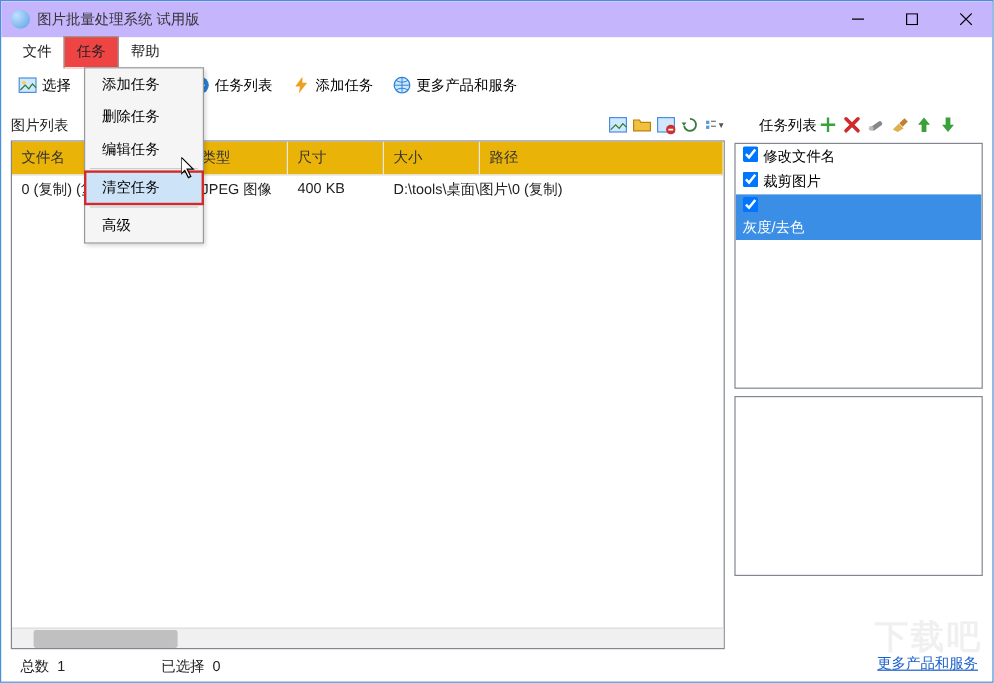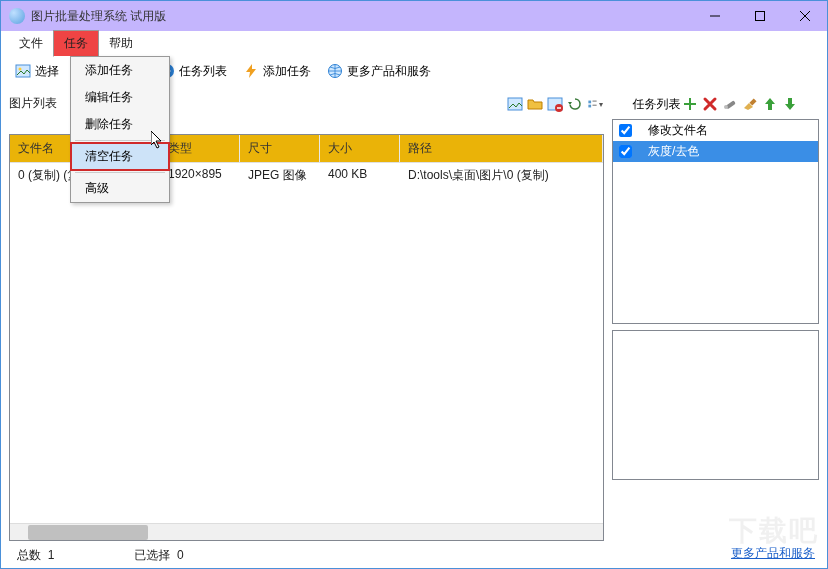--- a/index.html
+++ b/index.html
@@ -28,21 +28,21 @@
 .dropdown-item.highlighted { background: #cde3f8; outline: 2px solid #d02a2a; outline-offset: -1px; }
 .dropdown-sep { height: 1px; background: #ccc; margin: 2px 4px; }
 .cursor-img { position: absolute; left: 150px; top: 130px; z-index: 200; pointer-events: none; }
 
 
 .main { display: flex; height: calc(100% - 30px - 24px - 28px); }
 .left-pane { flex: 1; padding: 8px 8px 0 8px; display: flex; flex-direction: column; }
 .right-pane { width: 215px; padding: 8px 8px 0 0; display: flex; flex-direction: column; gap: 6px; }
 
 
-.section-header { display: flex; justify-content: space-between; margin-bottom: 21px; }
+.section-header { display: flex; align-items: center; justify-content: space-between; margin-bottom: 4px; }
 .section-title { color: #222; }
 .icon-row { display: flex; gap: 2px; align-items: center; }
 .icon-row .ic { width: 18px; height: 18px; display: inline-flex; align-items: center; justify-content: center; cursor: default; border: 1px solid transparent; }
 
 .list-box { flex: 1; border: 1px solid #828790; background: #fff; display: flex; flex-direction: column; overflow: hidden; }
 .list-header { display: flex; background: #eab308; border-bottom: 1px solid #e0e0e0; }
 .list-header .col { padding: 5px 8px; border-right: 1px solid #e8e8e8; color: #333; white-space: nowrap; overflow: hidden; }
 .list-body { flex: 1; overflow: hidden; }
 .list-row { display: flex; }
 .list-row .col { padding: 4px 8px; color: #222; white-space: nowrap; overflow: hidden; }
@@ -51,22 +51,22 @@
 .scrollbar-h { height: 17px; background: #f0f0f0; border-top: 1px solid #ddd; display: flex; align-items: center; }
 .scroll-thumb-h { height: 15px; width: 120px; margin-left: 18px; background: #c0c0c0; border-radius: 2px; }
 
 .status-line { padding: 6px 8px 8px 8px; display: flex; gap: 80px; color: #222; }
 
 
 .task-header { display: flex; align-items: center; justify-content: center; }
 .task-icons { display: flex; gap: 2px; align-items: center; }
 .task-icons .tic { width: 18px; height: 18px; display: inline-flex; align-items: center; justify-content: center; cursor: default; }
 .task-list { border: 1px solid #828790; background: #fff; height: 205px; overflow: hidden; }
-.task-item { display: flex; align-items: center; gap: 16px; padding: 2px 6px; }
-.task-item.selected { background: #3a8ee6; color: #fff; }
+.task-item { display: flex; align-items: flex-start; gap: 4px; padding: 2px 6px; }
+.task-item.selected { background: #3a8ee6; color: #fff; flex-direction: column; }
 .task-item input[type=checkbox] { width: 13px; height: 13px; }
 
 .preview-box { border: 1px solid #828790; background: #fff; height: 150px; }
 
 .footer-link { position: absolute; bottom: 6px; right: 12px; color: #1a5fc9; text-decoration: underline; cursor: pointer; }
 
 .watermark { position: absolute; right: 8px; bottom: 18px; font-size: 28px; font-weight: bold; color: rgba(0,0,0,0.06); letter-spacing: 2px; pointer-events: none; }
 </style>
 </head>
 <body>
@@ -142,22 +142,22 @@
           <circle cx="8" cy="8" r="6.5" fill="#cfe8ff" stroke="#2a7fd4"></circle>
           <path d="M2,8 h12 M8,2 v12 M3,4 Q8,7 13,4 M3,12 Q8,9 13,12" stroke="#2a7fd4" fill="none" stroke-width="0.8"></path>
         </svg>
       </span>
     <span>更多产品和服务</span>
   </div>
 </div>
 
 <div class="dropdown">
   <div class="dropdown-item">添加任务</div>
+  <div class="dropdown-item">删除任务</div>
   <div class="dropdown-item">编辑任务</div>
-  <div class="dropdown-item">删除任务</div>
   <div class="dropdown-sep"></div>
   <div class="dropdown-item highlighted">清空任务</div>
   <div class="dropdown-sep"></div>
   <div class="dropdown-item">高级</div>
 </div>
 <svg class="cursor-img" width="16" height="20" viewBox="0 0 16 20">
     <polygon points="0,0 0,14 3,11 6,17 8,16 5,10 10,10" fill="#fff" stroke="#000" stroke-width="1"></polygon>
   </svg>
 
 <div class="main">
@@ -205,21 +205,20 @@
       <div class="list-header">
         <div class="col col-name">文件名</div>
         <div class="col col-type">类型</div>
         <div class="col col-size">尺寸</div>
         <div class="col col-filesize">大小</div>
         <div class="col col-path">路径</div>
       </div>
       <div class="list-body">
         <div class="list-row">
           <div class="col col-name">0 (复制) (复制) (复...)</div>
-          <div class="col col-size">1920×895</div>
           <div class="col col-type">JPEG 图像</div>
           <div class="col col-filesize">400 KB</div>
           <div class="col col-path">D:\tools\桌面\图片\0 (复制)</div>
         </div>
       </div>
       <div class="scrollbar-h">
         <div class="scroll-thumb-h"></div>
       </div>
     </div>
     <div class="status-line">
@@ -264,20 +263,24 @@
               <polygon points="8,14 3,8 6,8 6,2 10,2 10,8 13,8" fill="#3aa03a"></polygon>
             </svg>
           </span>
       </div>
     </div>
     <div class="task-list">
       <div class="task-item">
         <input type="checkbox" checked="" style="">
         <span>修改文件名</span>
       </div>
+      <div class="task-item">
+        <input type="checkbox" checked="" style="">
+        <span>裁剪图片</span>
+      </div>
       <div class="task-item selected">
         <input type="checkbox" checked="" style="">
         <span>灰度/去色</span>
       </div>
     </div>
 
     <div class="preview-box"></div>
   </div>
 </div>
 

